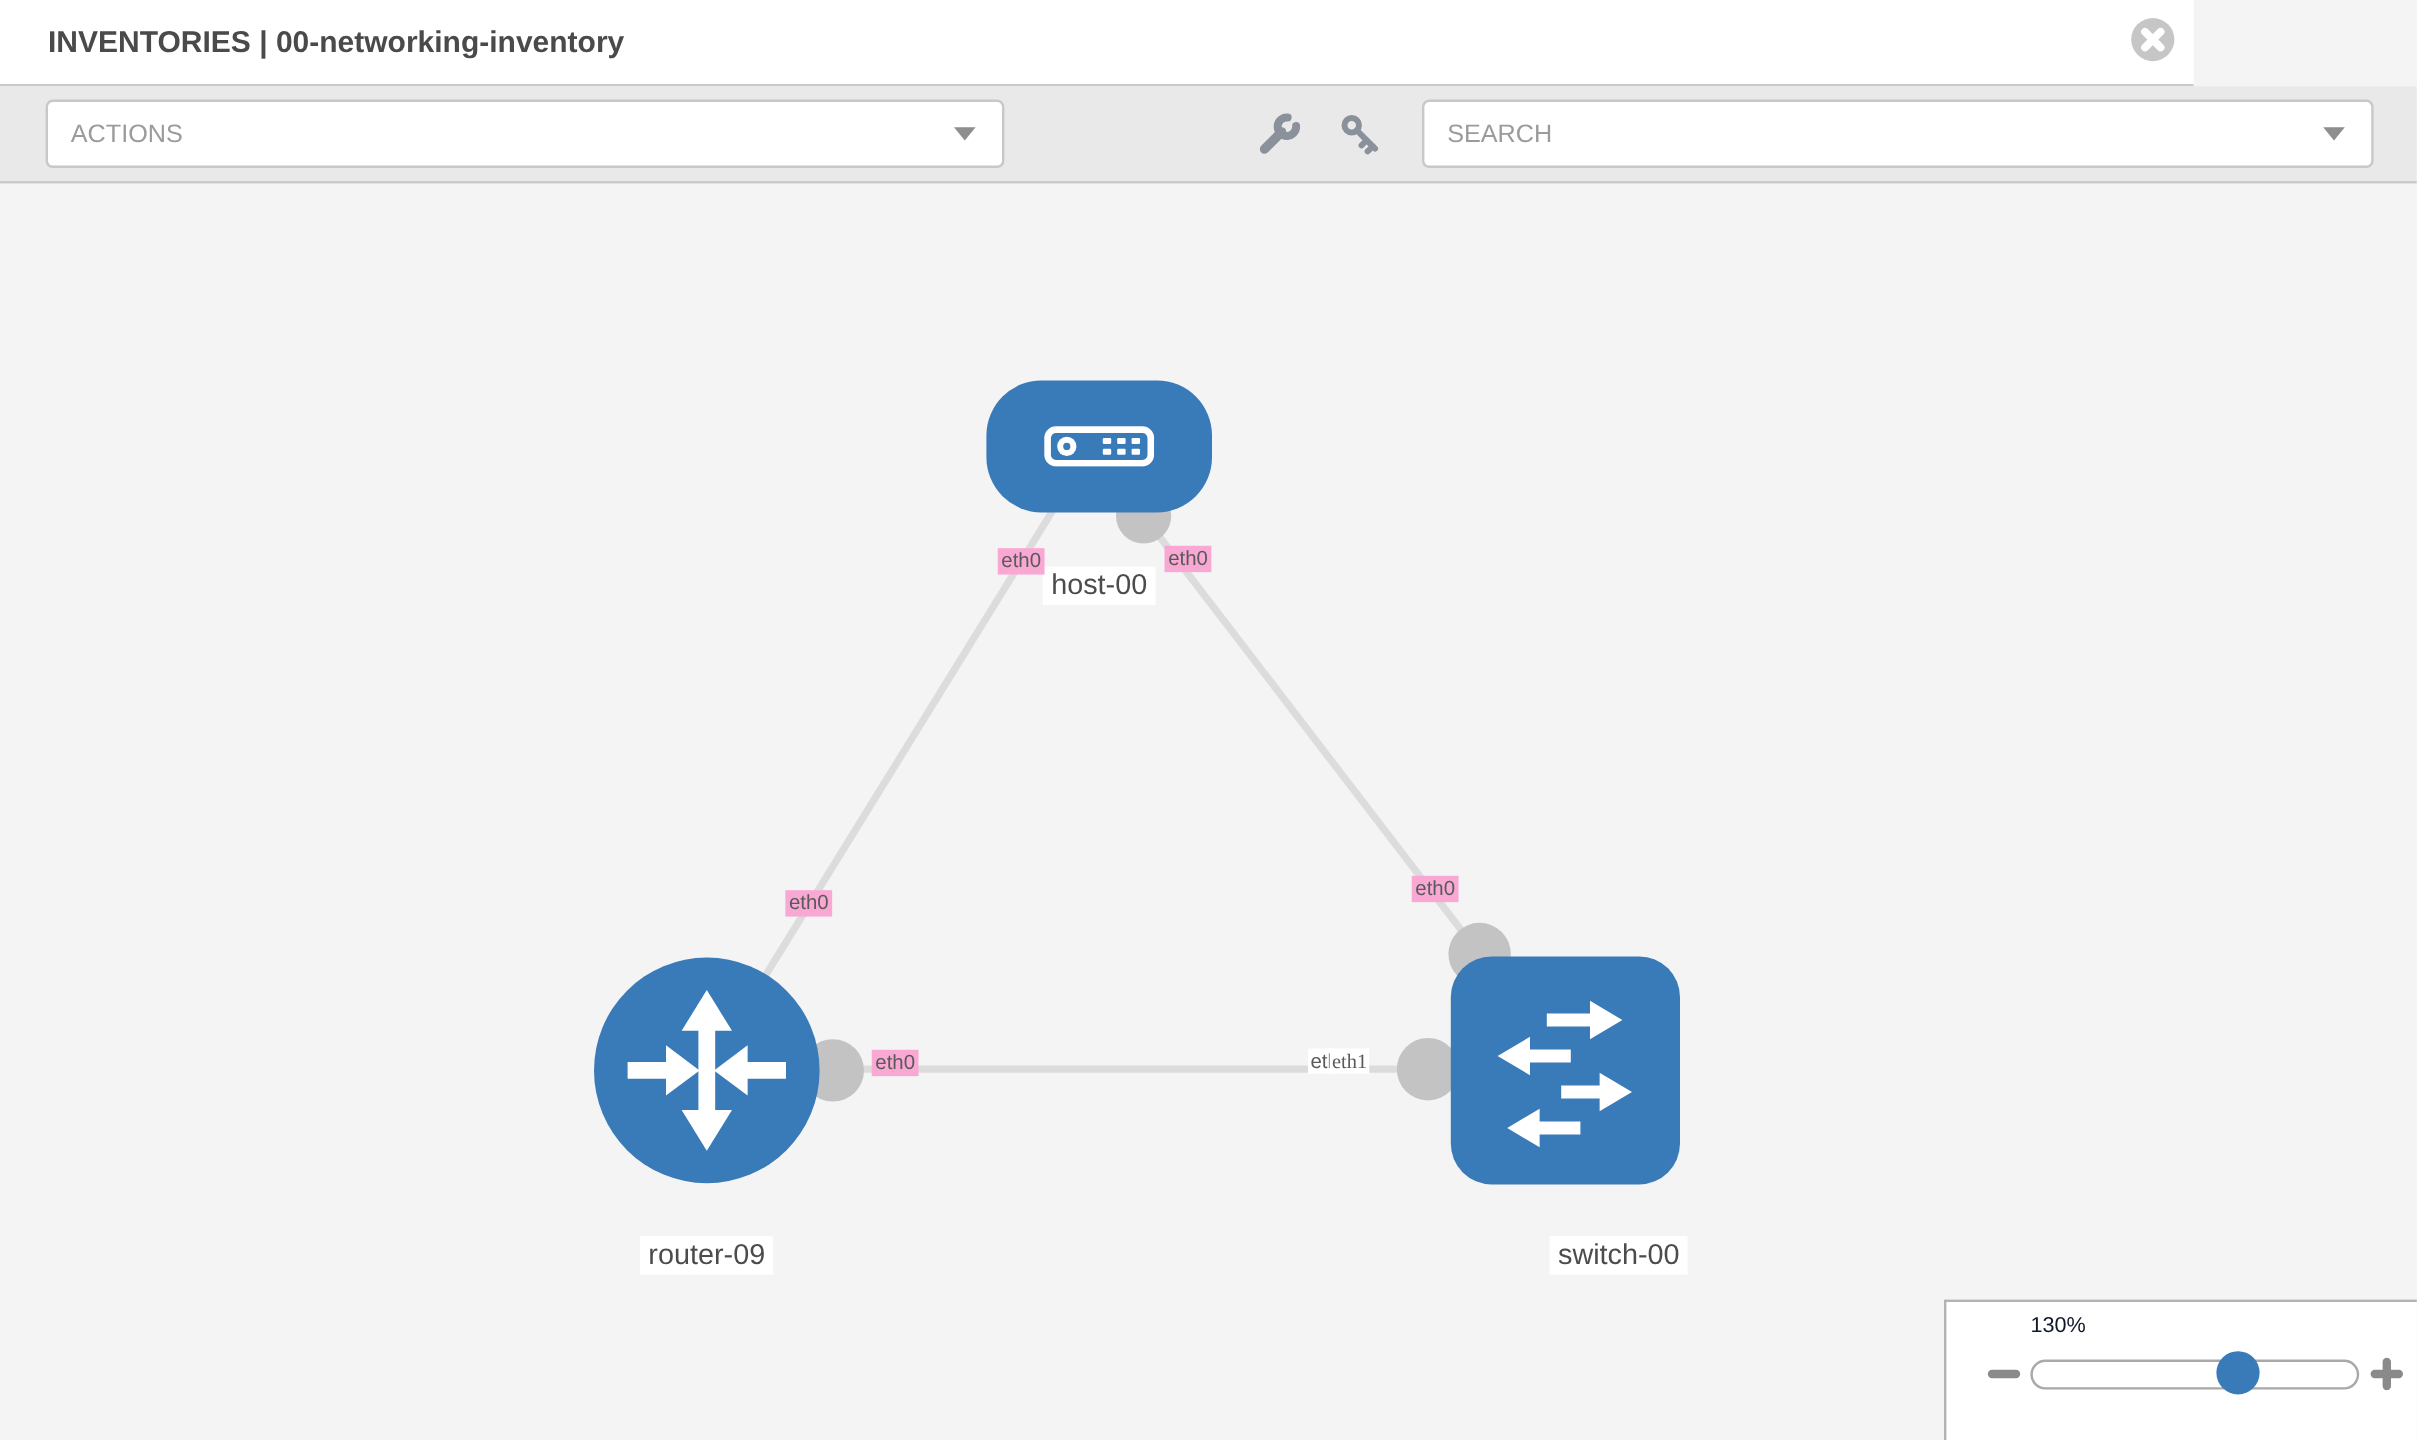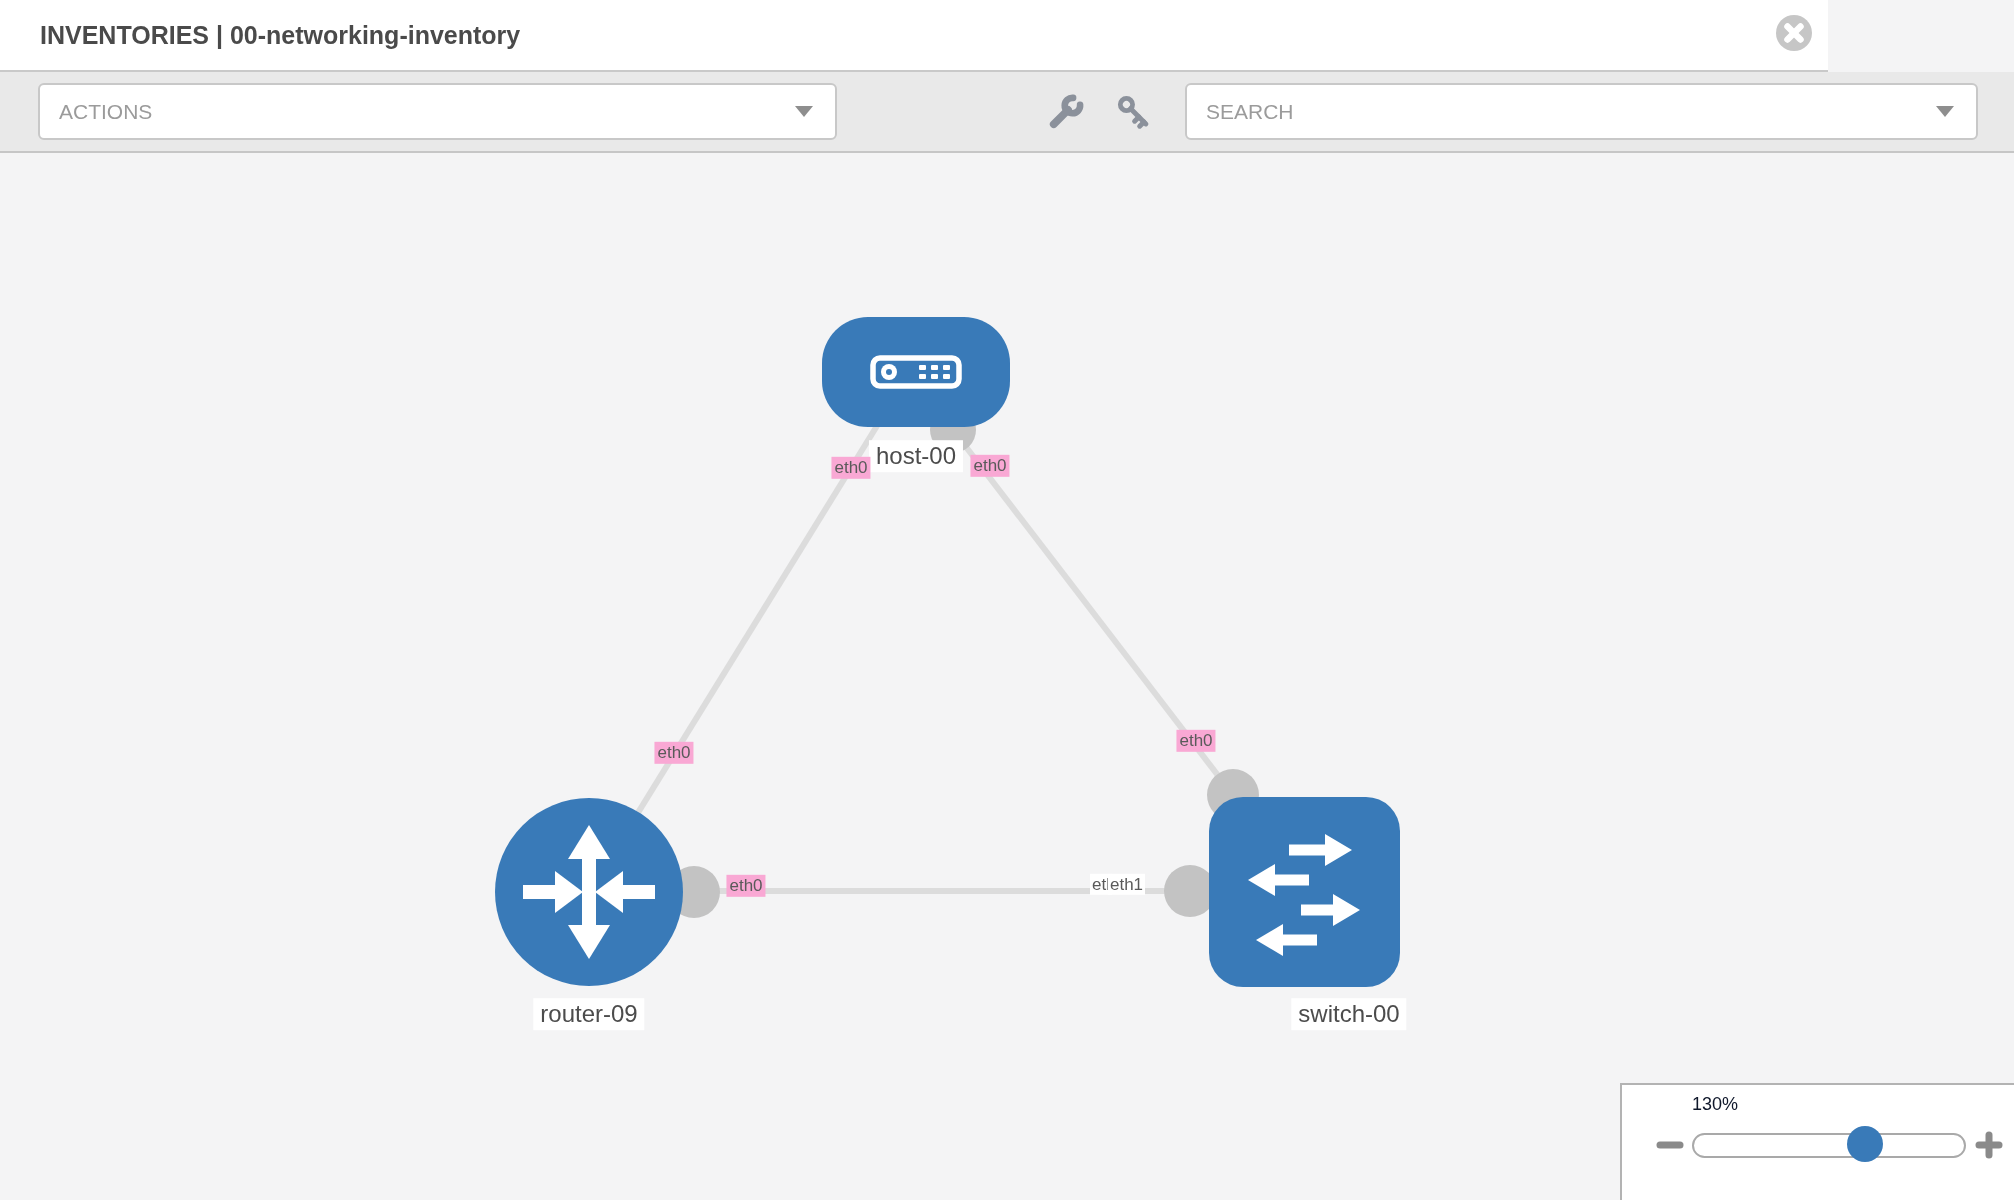--- a/index.html
+++ b/index.html
@@ -58,33 +58,33 @@
     position:absolute; background:#397ab8; cursor:pointer;
     display:flex; align-items:center; justify-content:center;
   }
   .node-host   { left:822px;  top:164px; width:188px; height:110px; border-radius:46px; }
   .node-router { left:495px;  top:645px; width:188px; height:188px; border-radius:50%; }
   .node-switch { left:1209px; top:644px; width:191px; height:190px; border-radius:34px; }
 
   .node-label {
     position:absolute; transform:translate(-50%,-50%);
     background:#ffffff; color:#4c4c4c; font-size:24px; line-height:1.15;
-    padding:2px 7px; white-space:nowrap;
+    padding:2px 7px; white-space:nowrap;margin-top:32px;
   }
   .eth-label {
     position:absolute; transform:translate(-50%,-50%);
     background:#f9a8d4; color:#5a5a5a; font-size:17px; line-height:1.2;
     padding:1px 3px; white-space:nowrap;
   }
   .eth-pair {
     position:absolute; transform:translateY(-50%);
     white-space:nowrap; font-size:17px; line-height:1.2; color:#5a5a5a;
   }
   .eth-pair span { background:#ffffff; padding:1px 2px; }
-  .eth-pair .front { margin-left:-4px; }
+  .eth-pair .front { margin-left:-4px;font-family:Liberation Serif, serif; }
 
   
   .zoom-panel {
     position:absolute; left:1620px; top:930px; width:440px; height:140px;
     background:#ffffff; border:2px solid #b3b3b3;
   }
   .zoom-level {
     position:absolute; left:70px; top:9px; width:270px; text-align:left;
     font-size:18px; color:#0f172a;
   }

